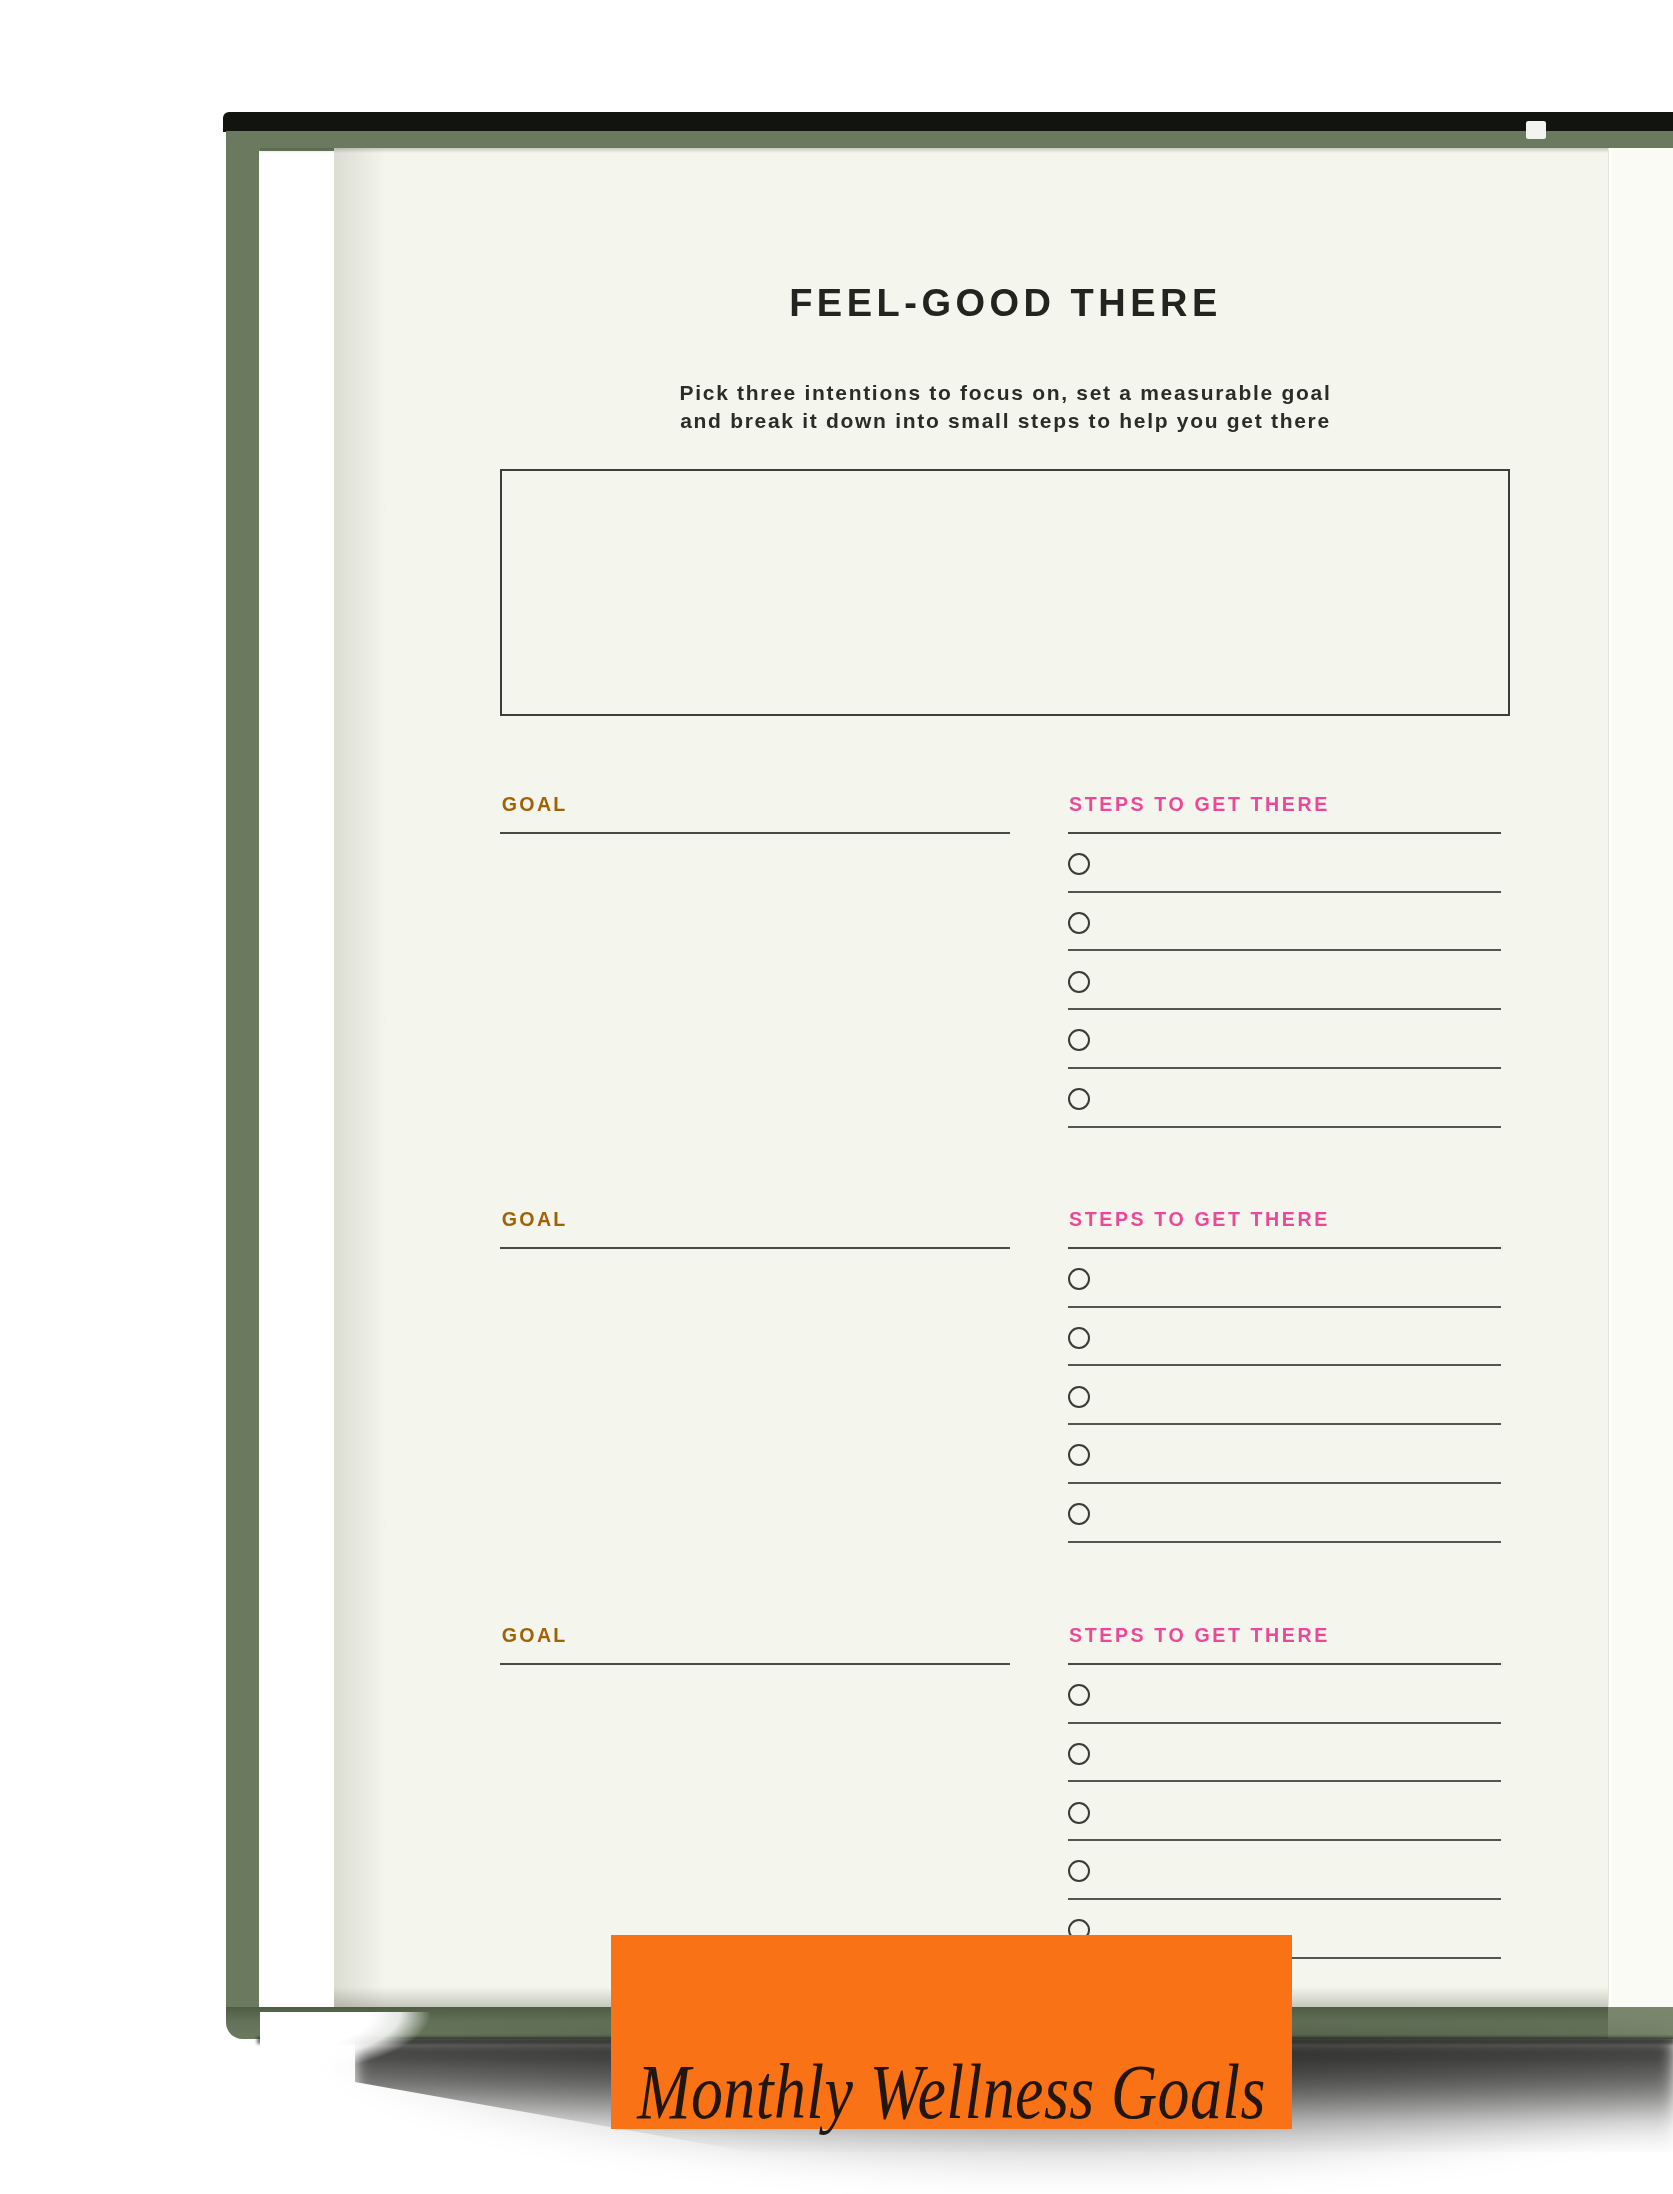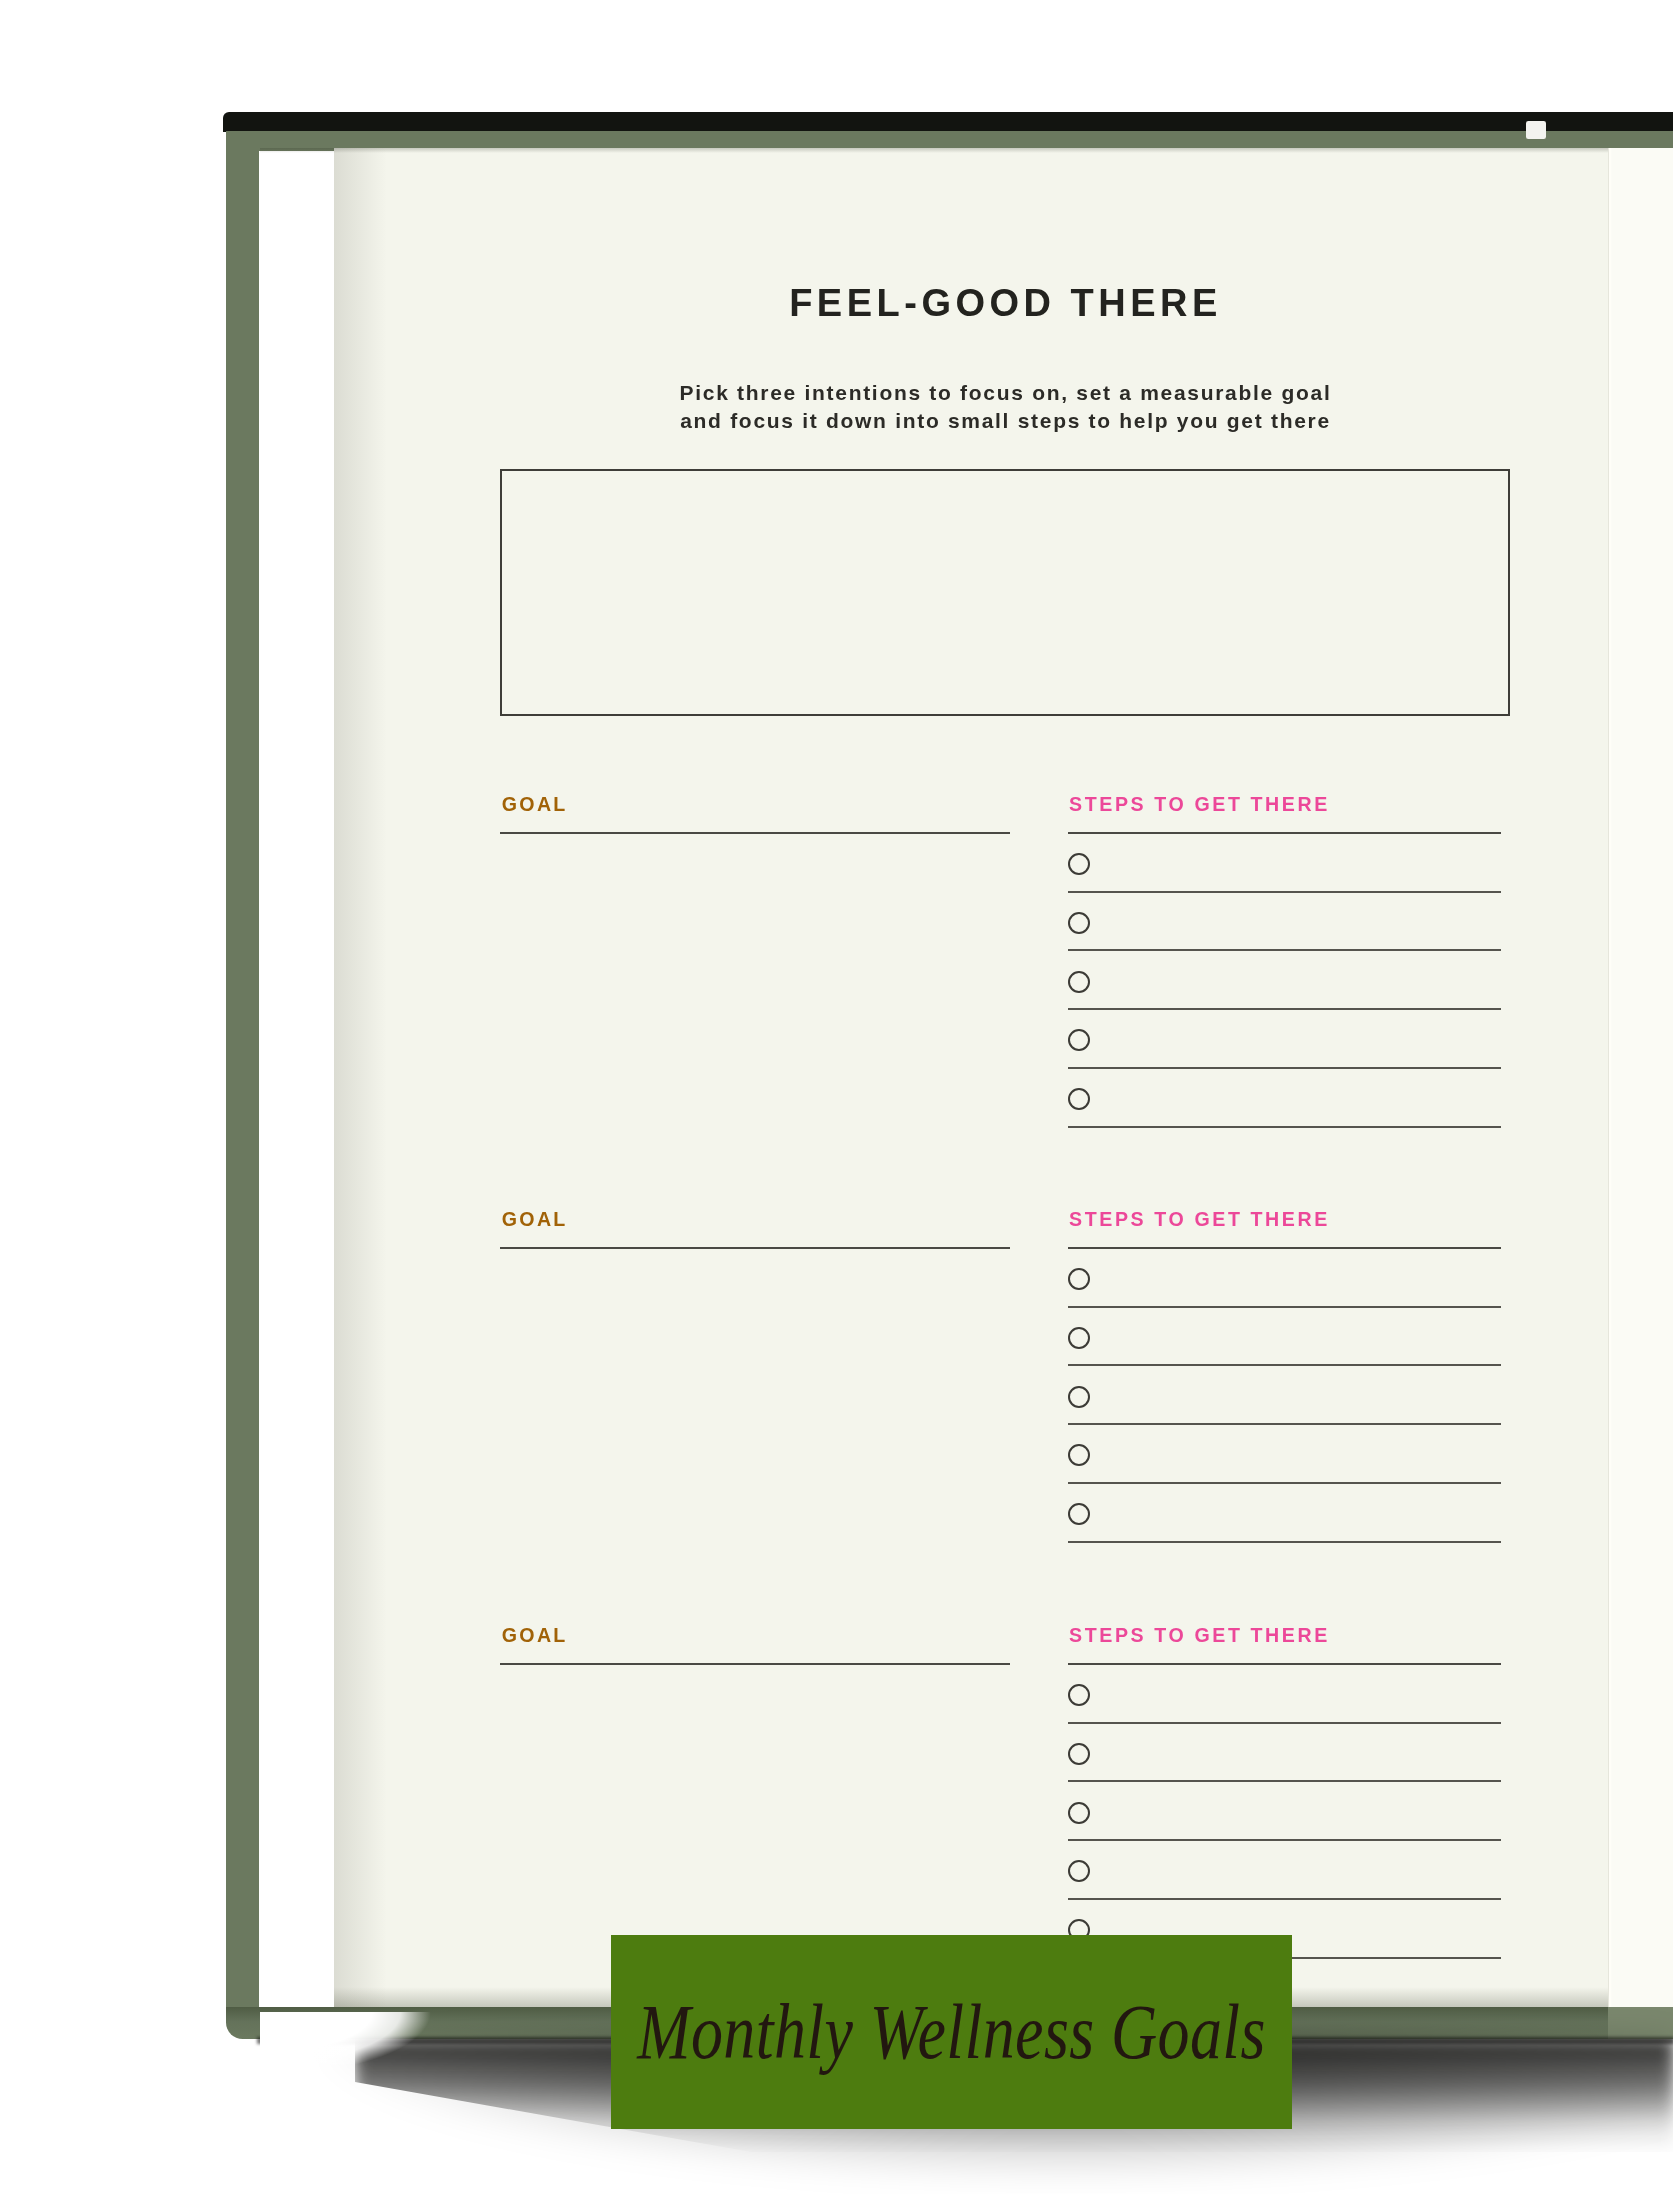--- a/index.html
+++ b/index.html
@@ -58,22 +58,22 @@
   .row-line{position:absolute;left:570px;width:433px;height:2.3px;background:#55544e;}
   .row-circle{position:absolute;left:570px;width:18px;height:18px;border:2.3px solid #3c3b36;
     border-radius:50%;background:transparent;}
   .r1 .row-line{top:106px}.r1 .row-circle{top:68px}
   .r2 .row-line{top:164px}.r2 .row-circle{top:127px}
   .r3 .row-line{top:223px}.r3 .row-circle{top:186px}
   .r4 .row-line{top:282px}.r4 .row-circle{top:244px}
   .r5 .row-line{top:341px}.r5 .row-circle{top:303px}
 
   
-  .banner{left:611px;top:1935px;width:681px;height:194px;background:#4d7c0f;z-index:6;
-    display:flex;align-items:center;justify-content:center;}
+  .banner{left:611px;top:1935px;width:681px;height:194px;background:#f97316;z-index:6;
+    display:flex;align-items:flex-end;justify-content:center;}
   .banner-text{font-family:"Liberation Serif",serif;font-style:italic;font-size:64px;
     color:#221710;transform:scaleY(1.22);white-space:nowrap;letter-spacing:0.4px;}
 </style>
 </head>
 <body>
 
 <div class="abs book-top-edge"></div>
 <div class="abs book-top-strip"></div>
 <div class="abs cover-left"></div>
 <div class="abs page-stack"></div>
@@ -89,21 +89,21 @@
 <div class="abs shadow-soft"></div>
 <div class="abs shadow-main"></div>
 <div class="abs page-curl"></div>
 
 <div class="content">
 
   <div class="page-title">FEEL-GOOD THERE</div>
 
   <div class="page-sub">
     <div>Pick three intentions to focus on, set a measurable goal</div>
-    <div>and focus it down into small steps to help you get there</div>
+    <div>and break it down into small steps to help you get there</div>
   </div>
 
   <div class="intro-box"></div>
 
   <div class="section s1">
     <div class="goal-label">GOAL</div>
     <div class="goal-line"></div>
     <div class="steps-label">STEPS TO GET THERE</div>
     <div class="steps-header-line"></div>
     <div class="row r1">

